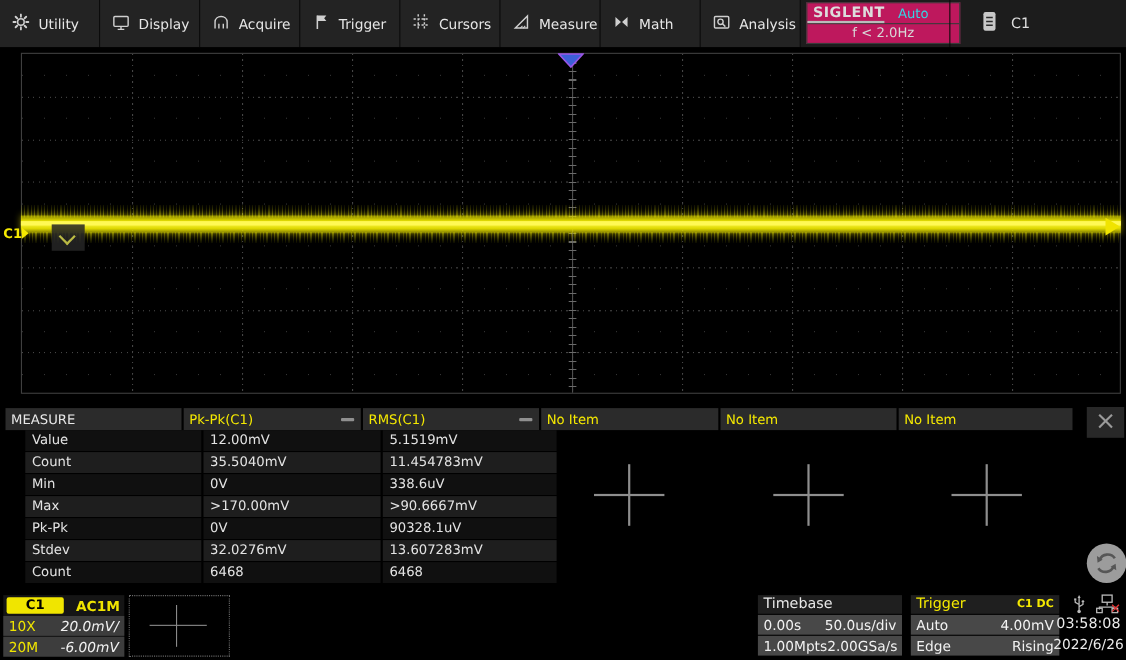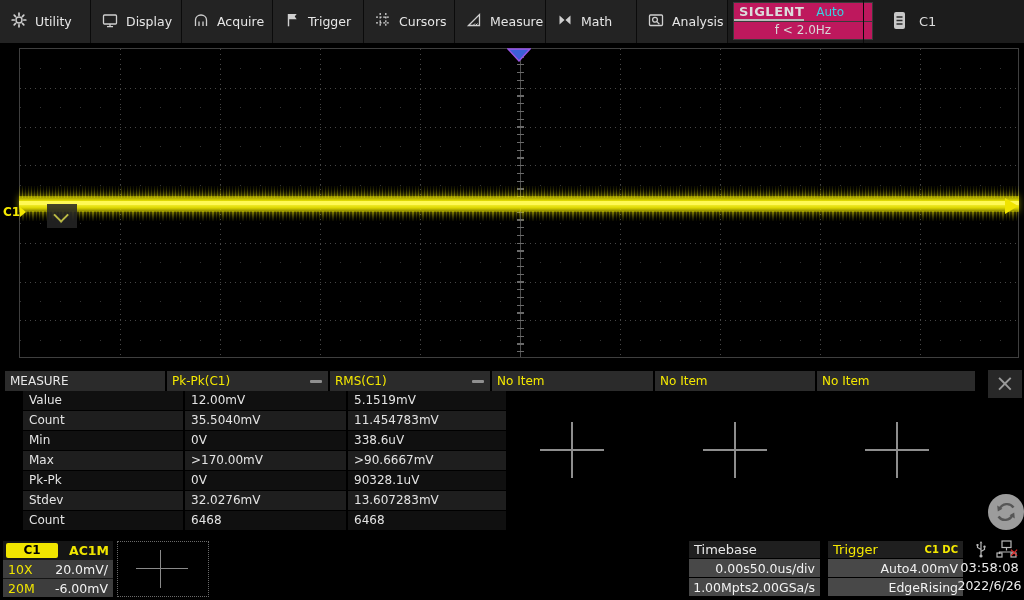--- a/index.html
+++ b/index.html
@@ -75,28 +75,28 @@
   
   .bottombar{position:absolute;left:0;top:538px;width:1024px;height:62px;background:#000;font-size:13px;}
   .chbox{position:absolute;left:3px;top:3px;width:110px;height:56px;background:#151515;cursor:pointer;}
   .chbox .r1{height:17px;display:flex;align-items:center;justify-content:space-between;padding:1px 4px 0 3px;}
   .c1badge{width:52px;height:15px;background:#f0e500;color:#000;font-weight:bold;font-size:12px;
            text-align:center;line-height:15px;border-radius:2px;}
   .coupling{color:#f0e500;font-weight:bold;font-size:12.5px;}
   .chbox .rr{height:18px;margin-top:1px;background:#3d3d3d;display:flex;justify-content:space-between;
              align-items:center;padding:0 5px;}
   .ylab{color:#f0e500;font-size:12.5px;}
-  .wval{color:#f2f2f2;font-size:12.5px;}
+  .wval{color:#f2f2f2;font-size:12.5px;font-style:italic;}
   .addbox{position:absolute;left:117px;top:3px;width:90px;height:54px;border:1px dotted #6a6a6a;cursor:pointer;}
   .addbox::before{content:'';position:absolute;left:18px;top:26px;width:52px;height:1px;background:#8a8a8a;}
   .addbox::after{content:'';position:absolute;left:42px;top:8px;width:1px;height:38px;background:#8a8a8a;}
   .infobox{position:absolute;top:3px;height:56px;cursor:pointer;}
   .boxhead{height:17px;background:#1f1f1f;display:flex;justify-content:space-between;align-items:center;
            padding:0 5px;color:#e8e8e8;line-height:17px;font-size:13px;}
-  .boxrow{height:18px;margin-top:1px;background:#484848;display:flex;justify-content:flex-end;
+  .boxrow{height:18px;margin-top:1px;background:#484848;display:flex;justify-content:space-between;
           align-items:center;padding:0 5px;color:#f2f2f2;font-size:12.5px;}
   .tb{left:689px;width:131px;}
   .tr{left:828px;width:135px;}
   .trighead{color:#f5e900;}
   .trigsrc{color:#f5e900;font-size:10px;font-weight:bold;}
   .usb-icon{position:absolute;left:974px;top:2px;}
   .lan-icon{position:absolute;left:995px;top:2px;}
   .lanx{position:absolute;left:14px;top:7px;color:#e03030;font-weight:bold;font-size:12px;line-height:12px;}
   .clock{position:absolute;left:955px;top:21px;width:69px;text-align:center;color:#ececec;}
   .clock .t{font-size:13px;line-height:18px;}

